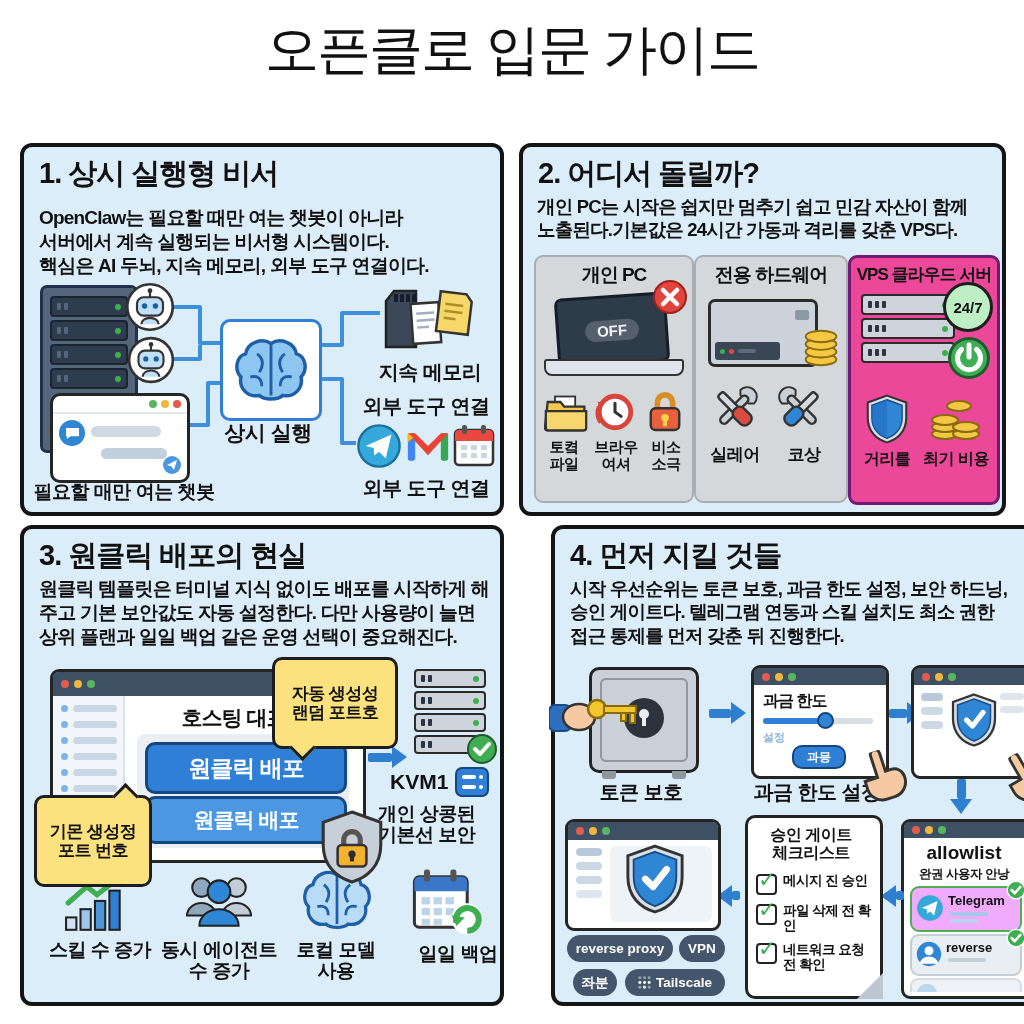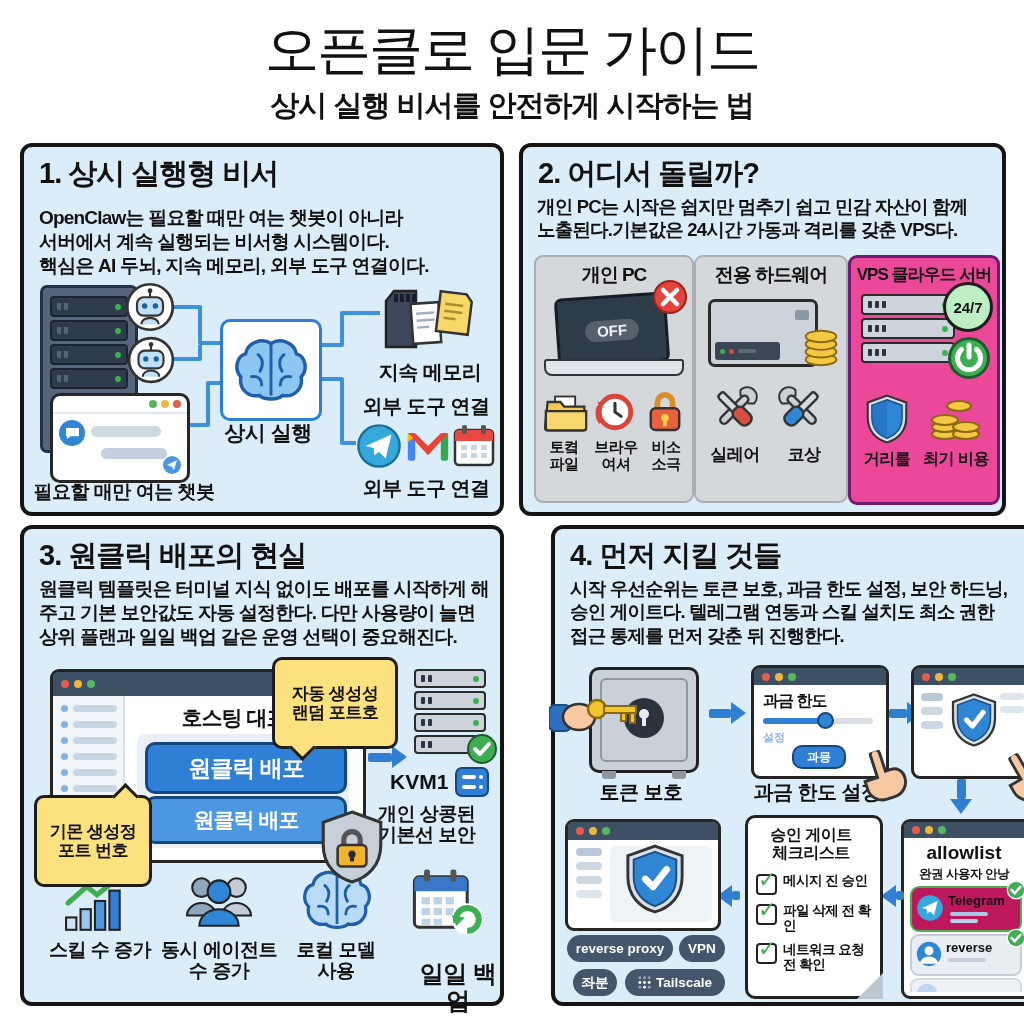--- a/index.html
+++ b/index.html
@@ -40,21 +40,20 @@
   .tag{position:absolute;background:#44566b;color:#fff;border-radius:14px;display:flex;align-items:center;justify-content:center;gap:5px;font-size:13.5px;font-weight:800;}
   .fold{position:absolute;right:-3px;bottom:-3px;width:0;height:0;border-bottom:26px solid #bcc7d2;border-left:26px solid transparent;}
   .msgbar{height:11px;border-radius:6px;background:#cfd8e3;}
 </style>
 </head>
 <body>
 
 <div class="canvas">
 
   <div class="hdr-title">오픈클로 입문 가이드</div>
-  <div class="hdr-sub">상시 실행 비서를 안전하게 시작하는 법</div>
 
   <div class="panel" style="left:20px;top:143px;width:476px;height:365px;">
     <div class="ptitle" style="left:15px;top:7px;">1. 상시 실행형 비서</div>
     <div class="pbody" style="left:15px;top:59px;">OpenClaw는 필요할 때만 여는 챗봇이 아니라
 서버에서 계속 실행되는 비서형 시스템이다.
 핵심은 AI 두뇌, 지속 메모리, 외부 도구 연결이다.</div>
 
     <svg class="abs" style="left:0;top:0;" width="468" height="357" viewBox="0 0 468 357">
       <g fill="none" stroke="#3f90dc" stroke-width="4" stroke-linejoin="round">
         <polyline points="148,160 176,160 176,196 196,196"></polyline>
@@ -464,21 +463,21 @@
           <rect x="8" y="34" width="7" height="6"></rect>
           <rect x="18" y="34" width="7" height="6"></rect>
           <rect x="28" y="34" width="7" height="6"></rect>
           <rect x="8" y="43" width="7" height="5"></rect>
           <rect x="18" y="43" width="7" height="5"></rect>
         </g>
       <circle cx="46" cy="43" r="13" fill="#fff" stroke="#3fae52" stroke-width="0"></circle>
       <path d="M37 46 a9.5 9.5 0 1 1 9 7" fill="none" stroke="#3fae52" stroke-width="5"></path>
       <path d="M33 40 l4 9 l7 -7 Z" fill="#3fae52"></path>
     </svg>
-    <div class="cap" style="left:392px;top:432px;width:84px;font-size:24px;">일일 백업</div>
+    <div class="cap" style="left:392px;top:414px;width:84px;font-size:19px;">일일 백업</div>
   </div>
 
   <div class="panel" style="left:519px;top:525px;width:479px;height:473px;margin-left:32px;">
     <div class="ptitle" style="left:15px;top:7px;">4. 먼저 지킬 것들</div>
     <div class="pbody" style="left:15px;top:48px;font-size:18.5px;">시작 우선순위는 토큰 보호, 과금 한도 설정, 보안 하드닝,
 승인 게이트다. 텔레그램 연동과 스킬 설치도 최소 권한
 접근 통제를 먼저 갖춘 뒤 진행한다.</div>
 
     <div class="abs" style="left:34px;top:138px;width:104px;height:100px;background:#c9d0d8;border:3px solid #222;border-radius:10px;">
       <div class="abs" style="left:8px;top:8px;right:8px;bottom:8px;border:2.5px solid #8f979f;border-radius:6px;"></div>
@@ -557,21 +556,21 @@
     </div>
 
     <div class="win" style="left:346px;top:290px;width:126px;height:174px;">
       <div class="winbar" style="height:16px;">
           <span class="wdot r"></span>
           <span class="wdot y"></span>
           <span class="wdot g"></span>
         </div>
       <div class="abs" style="left:0;top:20px;width:120px;text-align:center;font-size:19px;font-weight:800;">allowlist</div>
       <div class="abs" style="left:0;top:44px;width:120px;text-align:center;font-size:12.5px;font-weight:800;letter-spacing:-0.5px;">완권 사용자 안낭</div>
-      <div class="abs" style="left:6px;top:64px;width:108px;height:42px;background:#be185d;border:2.5px solid #4caf50;border-radius:9px;">
+      <div class="abs" style="left:6px;top:64px;width:108px;height:42px;background:#f0abfc;border:2.5px solid #4caf50;border-radius:9px;">
         <svg class="abs" style="left:4px;top:6px;" width="28" height="28" viewBox="0 0 48 48">
           <circle cx="24" cy="24" r="22" fill="#35a8dc"></circle>
           <path d="M10 24 L37 12 L31 37 L24 30 L19 34 L18.5 26 Z" fill="#fff"></path>
         </svg>
         <span class="abs" style="left:36px;top:5px;font-size:13px;font-weight:800;">Telegram</span>
         <div class="abs" style="left:38px;top:24px;width:38px;height:3.5px;background:#a9c6e8;border-radius:2px;"></div>
         <div class="abs" style="left:38px;top:31px;width:28px;height:3.5px;background:#bcd2ea;border-radius:2px;"></div>
         <svg class="abs" style="right:-6px;top:-8px;" width="20" height="20" viewBox="0 0 32 32">
           <circle cx="16" cy="16" r="14" fill="#3fae52" stroke="#fff" stroke-width="2"></circle>
           <path d="M9 16 l5 5 l9 -10" stroke="#fff" stroke-width="4" fill="none" stroke-linecap="round"></path>

